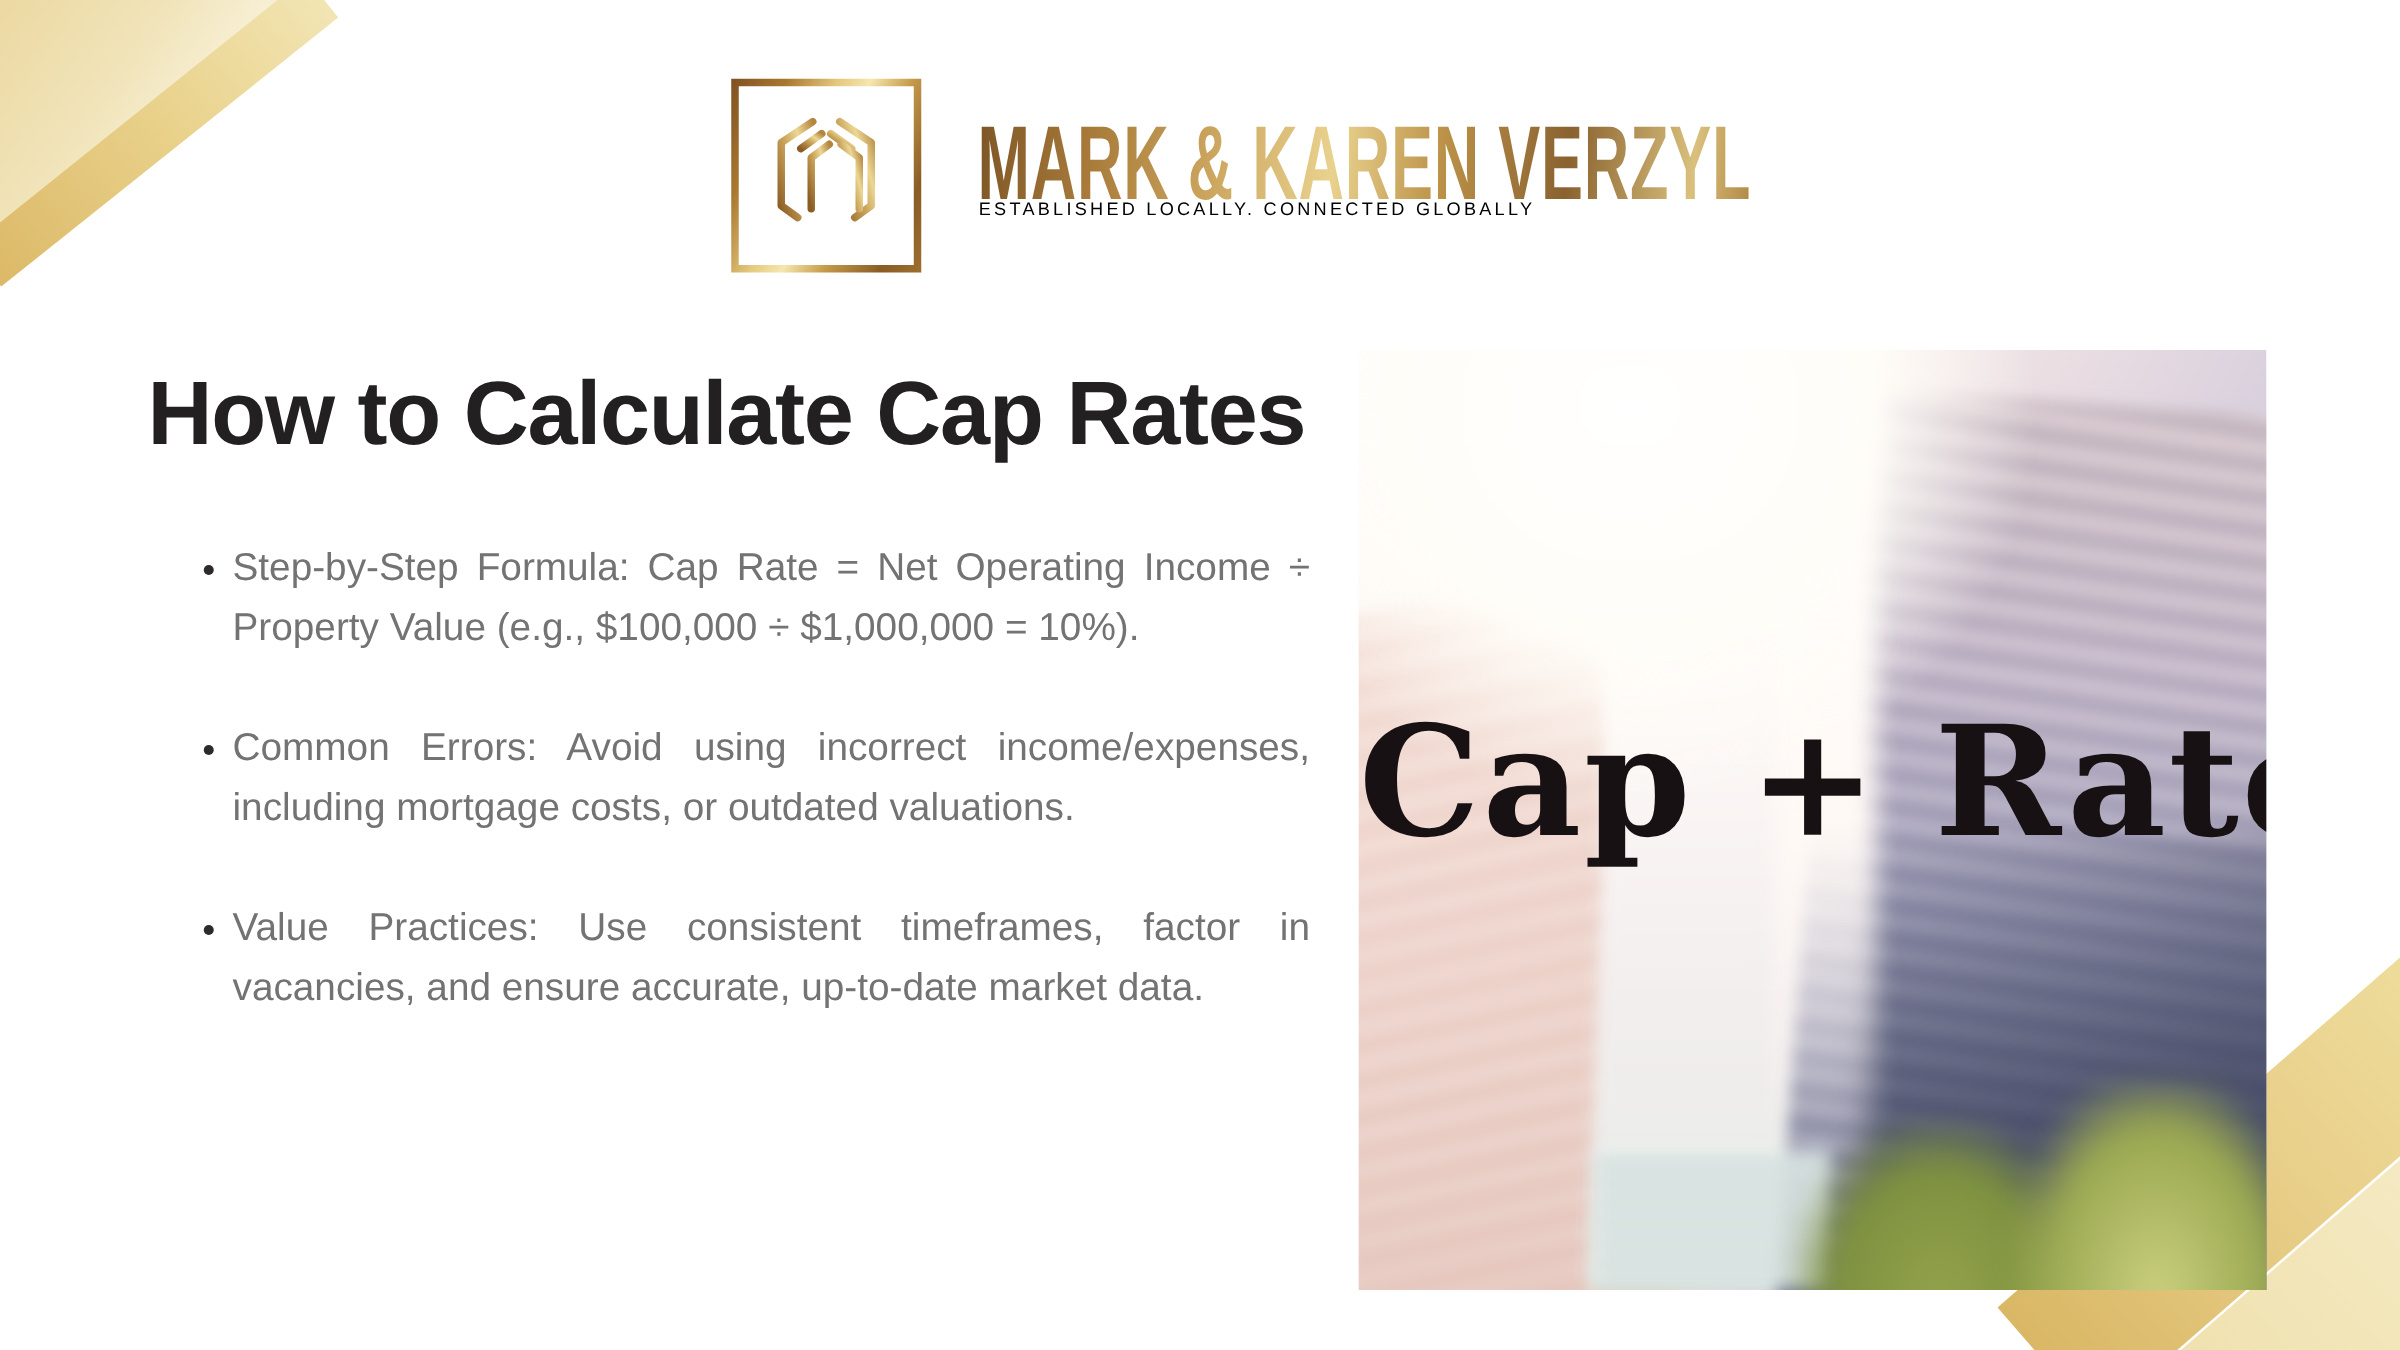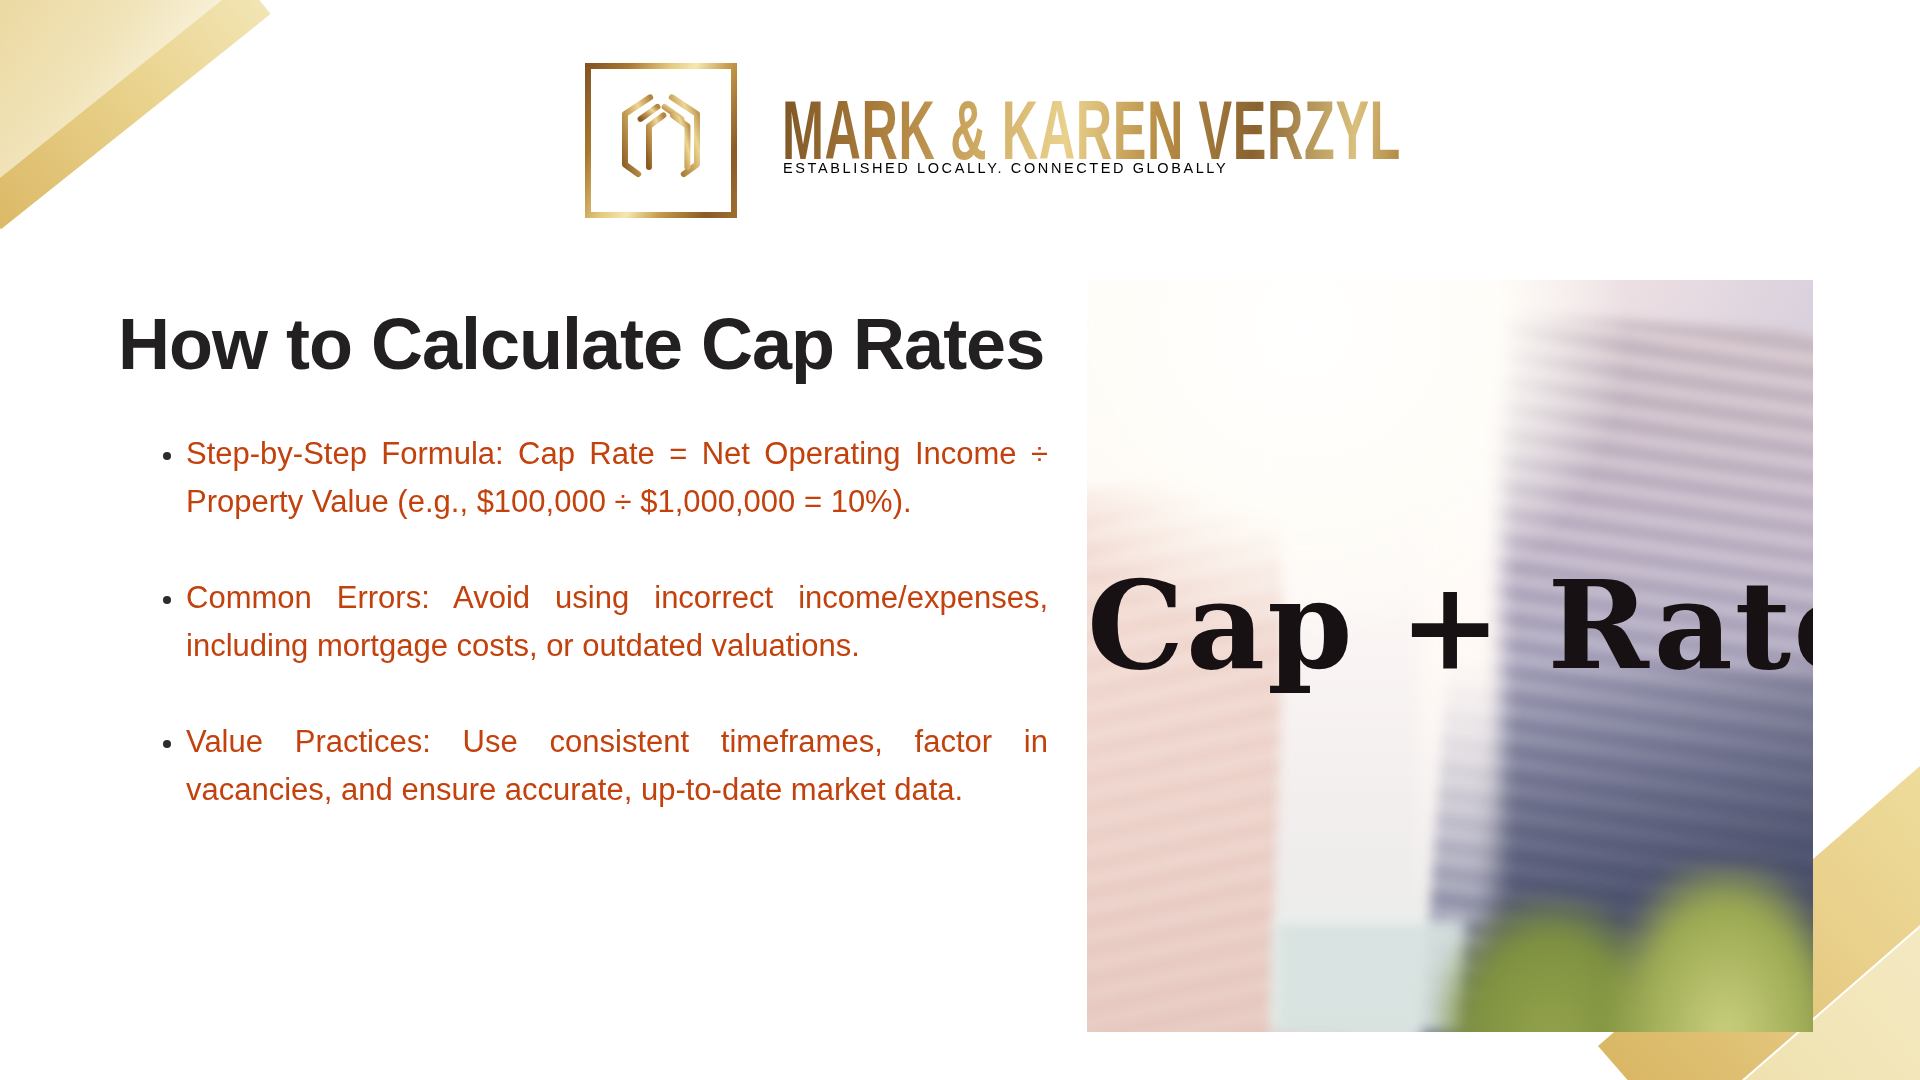--- a/index.html
+++ b/index.html
@@ -44,28 +44,28 @@
     background:linear-gradient(100deg,#7d5526 0%,#a87b3a 15%,#caa45c 30%,#e9d28e 46%,#bb9148 60%,#8a6230 76%,#d9c07c 92%,#b08743 100%);
     -webkit-background-clip:text;background-clip:text;color:transparent;
   }
   .brand-tagline{
     position:absolute;left:783px;top:160px;
     font-size:14.5px;font-weight:400;letter-spacing:2.6px;color:#000000;white-space:nowrap;
   }
 
   
   .title{
-    position:absolute;left:118px;top:306px;margin:0;
+    position:absolute;left:118px;top:293px;margin:0;
     font-size:72px;line-height:76px;font-weight:800;letter-spacing:-1px;color:#232021;
     white-space:nowrap;
     text-align:right;
   }
   .bullets{
     position:absolute;left:152px;top:430px;width:862px;margin:0;padding:0 0 0 34px;
-    list-style:disc outside;color:#c2410c;
+    list-style:disc outside;color:#737373;
   }
   .bullets li{
     font-size:31px;line-height:48px;text-align:justify;margin:0 0 48px 0;
   }
   .bullets li::marker{color:#2e2a2b;font-size:26px;}
 
   
   .photo{
     position:absolute;left:1087px;top:280px;width:726px;height:752px;overflow:hidden;margin:0;
     background:linear-gradient(115deg,#fffdfb 0%,#fbeeea 30%,#e8dce2 55%,#cfc9da 78%,#b9b6cc 100%);

